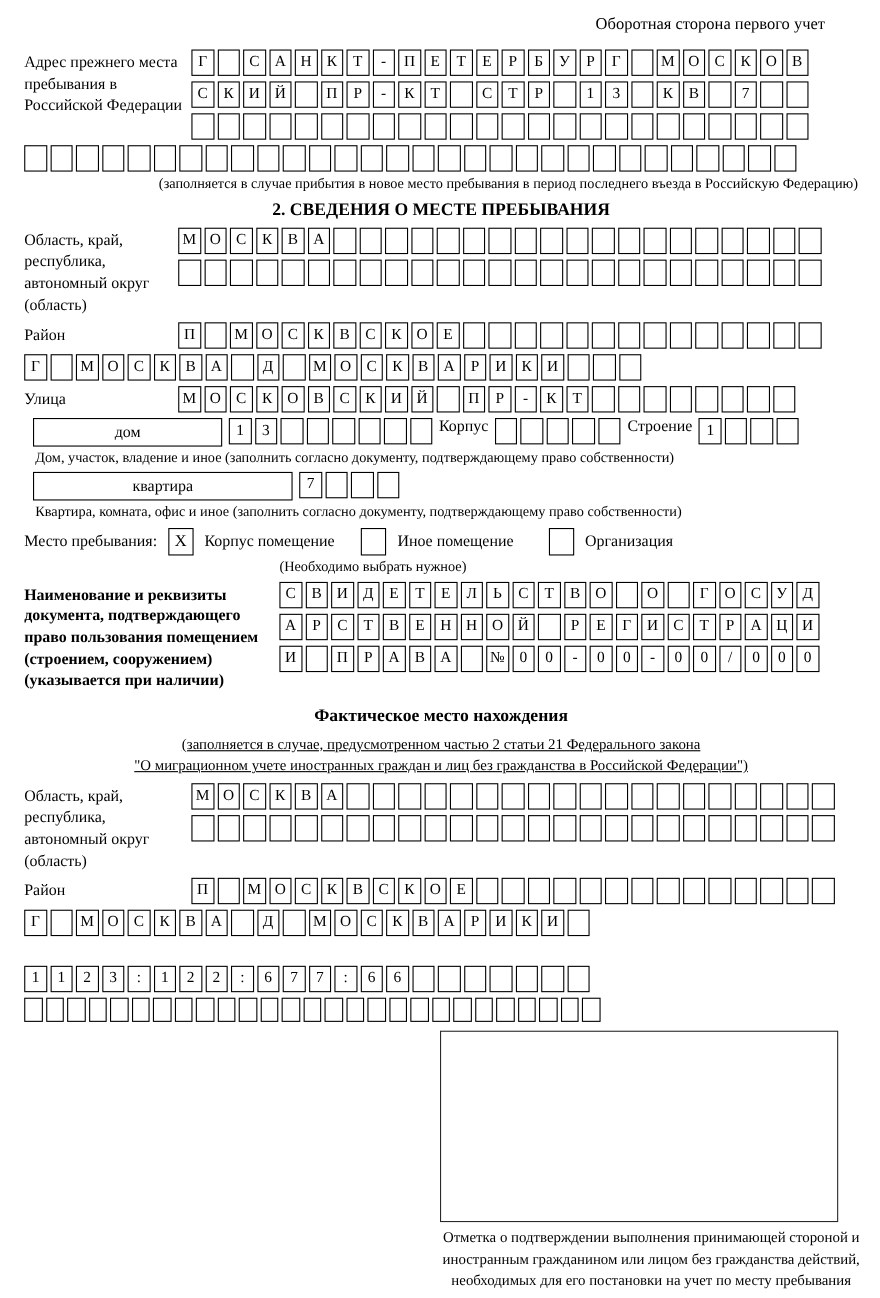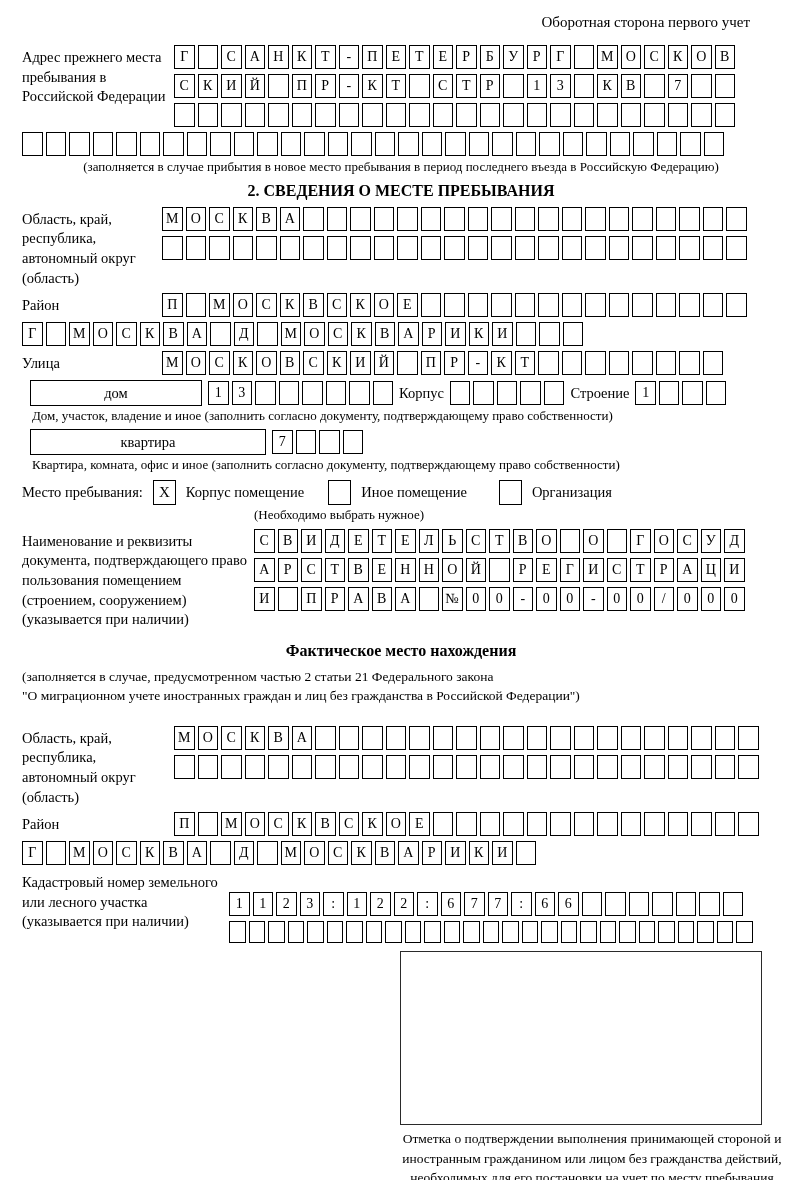--- a/index.html
+++ b/index.html
@@ -10,53 +10,53 @@
     padding: 14px 20px 0 22px;
     overflow: hidden;
   }
   .right-note { text-align: right; font-size: 15px; padding-right: 30px; margin-bottom: 14px; }
 
   .field { display: flex; align-items: flex-start; margin-bottom: 5px; }
   .label { font-size: 14.5px; line-height: 1.35; padding-top: 3px; }
   .lw150 { width: 152px; flex: none; }
   .lw135 { width: 140px; flex: none; }
   .lw205 { width: 207px; flex: none; }
-  .lw230 { width: 232px; flex: none; }
+  .lw230 { width: 232px; flex: none; font-weight: bold; }
   .rows { display: flex; flex-direction: column; gap: 5px; }
 
   .boxrow { display: flex; gap: 3px; }
   .cbox {
     width: 20.5px; height: 24px; flex: none;
     border: 1.6px solid #000;
     display: inline-flex; align-items: center; justify-content: center;
     font-size: 14px; font-weight: 500;
   }
   .narrow .cbox { width: 16.5px; height: 22px; }
 
   .caption { font-size: 13px; line-height: 1.3; }
-  .caption.center { text-align: center; margin: 3px 0 4px 0; }
+  .caption.center { text-align: right; margin: 3px 0 4px 0; }
   .sec-title { text-align: center; font-weight: bold; font-size: 16px; margin: 6px 0 7px 0; }
 
   .namedrect {
     border: 1.6px solid #000; height: 26px;
     display: inline-flex; align-items: center; justify-content: center;
     font-size: 14.5px; flex: none;
   }
-  .inline-row { display: flex; align-items: center; gap: 6px; margin: 4px 0 2px 8px; }
+  .inline-row { display: flex; align-items: flex-start; gap: 6px; margin: 4px 0 2px 8px; }
   .inline-label { font-size: 14.5px; }
 
   .checkbox {
     width: 23px; height: 25px; border: 1.6px solid #000; flex: none;
     display: inline-flex; align-items: center; justify-content: center;
     font-size: 15px;
   }
   .mesto-row { display: flex; align-items: center; gap: 10px; margin: 6px 0 2px 0; font-size: 14.5px; }
   .mesto-note { font-size: 13px; margin: 2px 0 6px 232px; }
 
-  .fact-captions { font-size: 13.5px; line-height: 1.45; margin-bottom: 20px; }
+  .fact-captions { text-align: center; font-size: 13.5px; line-height: 1.45; margin-bottom: 6px; text-decoration: underline; }
 
   .mark-wrap { margin-top: 8px; }
   .mark-box { margin-left: 378px; width: 362px; height: 174px; border: 1.7px solid #2a2a2a; }
   .mark-caption {
     margin-left: 360px; width: 420px; text-align: center;
     font-size: 13.5px; line-height: 1.45; margin-top: 4px;
   }
 </style>
 </head>
 <body>
@@ -577,21 +577,20 @@
       <span class="cbox">А</span>
       <span class="cbox">Р</span>
       <span class="cbox">И</span>
       <span class="cbox">К</span>
       <span class="cbox">И</span>
       <span class="cbox"></span>
     </div>
 </div>
 
 <div class="field">
-  <div class="label lw205">Кадастровый номер земельного или лесного участка (указывается при наличии)</div>
   <div class="rows" style="padding-top:22px;">
     <div class="boxrow">
         <span class="cbox">1</span>
         <span class="cbox">1</span>
         <span class="cbox">2</span>
         <span class="cbox">3</span>
         <span class="cbox">:</span>
         <span class="cbox">1</span>
         <span class="cbox">2</span>
         <span class="cbox">2</span>

